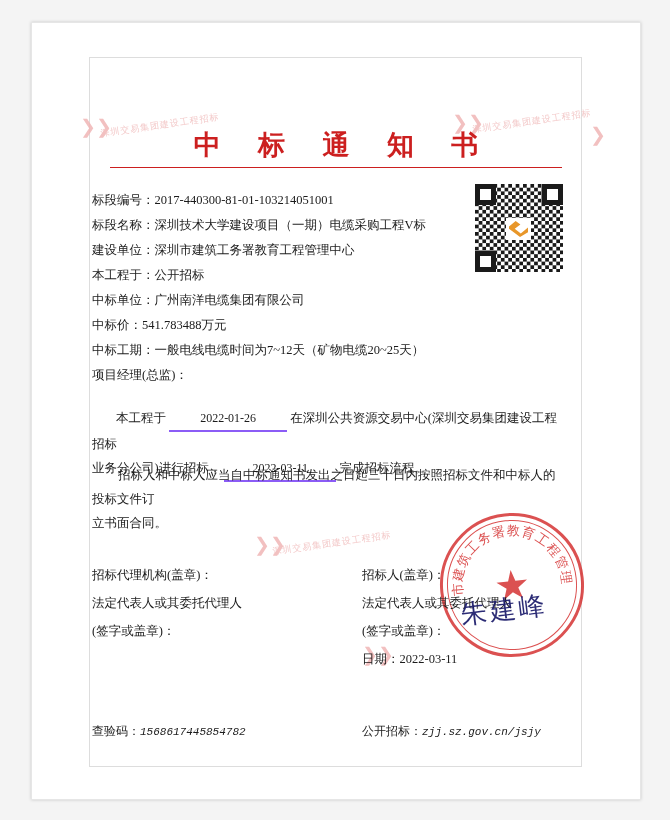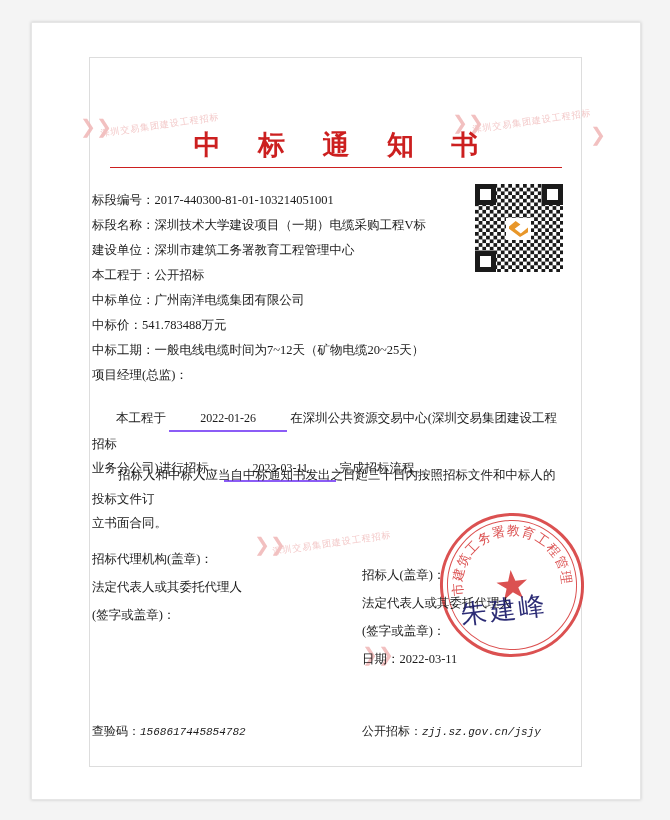--- a/index.html
+++ b/index.html
@@ -195,21 +195,21 @@
   .seal-arc text {
     fill: #d42b2b;
     font-size: 13px;
     font-family: "DejaVu Serif", serif;
     letter-spacing: 1px;
   }
   
   .sig-left {
     position: absolute;
     left: 60px;
-    top: 522px;
+    top: 538px;
     font-size: 12.5px;
     color: #1b1b1b;
     line-height: 28px;
   }
   .sig-right {
     position: absolute;
     left: 330px;
     top: 538px;
     font-size: 12.5px;
     color: #1b1b1b;

